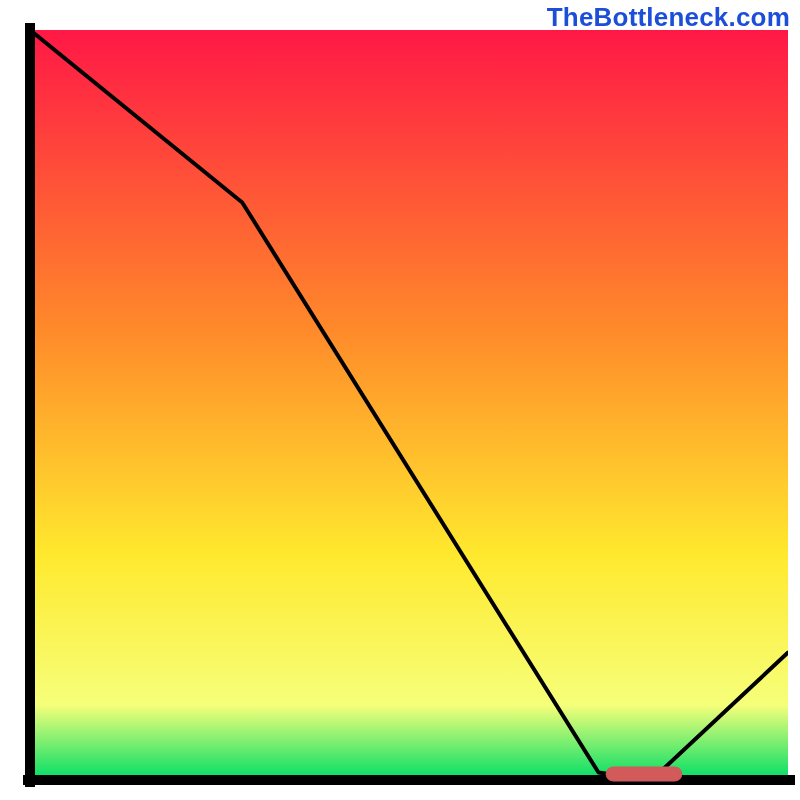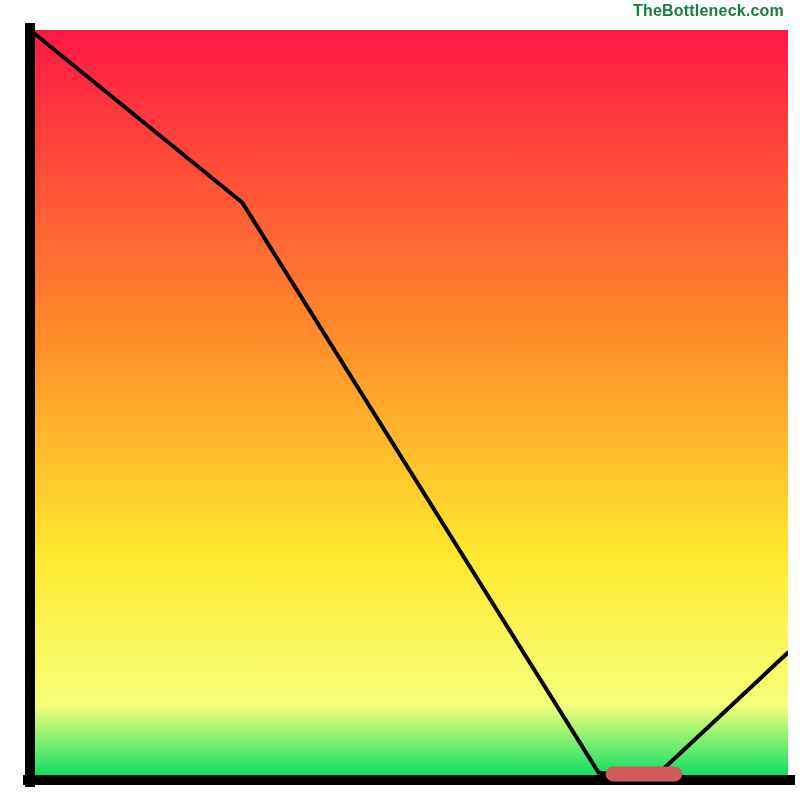--- a/index.html
+++ b/index.html
@@ -13,24 +13,24 @@
   }
   .frame {
     position: relative;
     width: 800px;
     height: 800px;
     box-sizing: border-box;
   }
   .attribution {
     position: absolute;
     top: 2px;
-    right: 16px;
-    font-size: 16px;
+    right: 10px;
+    font-size: 26px;
     font-weight: 600;
-    color: #15803d;
+    color: #1d4ed8;
     letter-spacing: 0.2px;
   }
   svg.chart {
     position: absolute;
     top: 0;
     left: 0;
   }
 </style>
 </head>
 <body>

